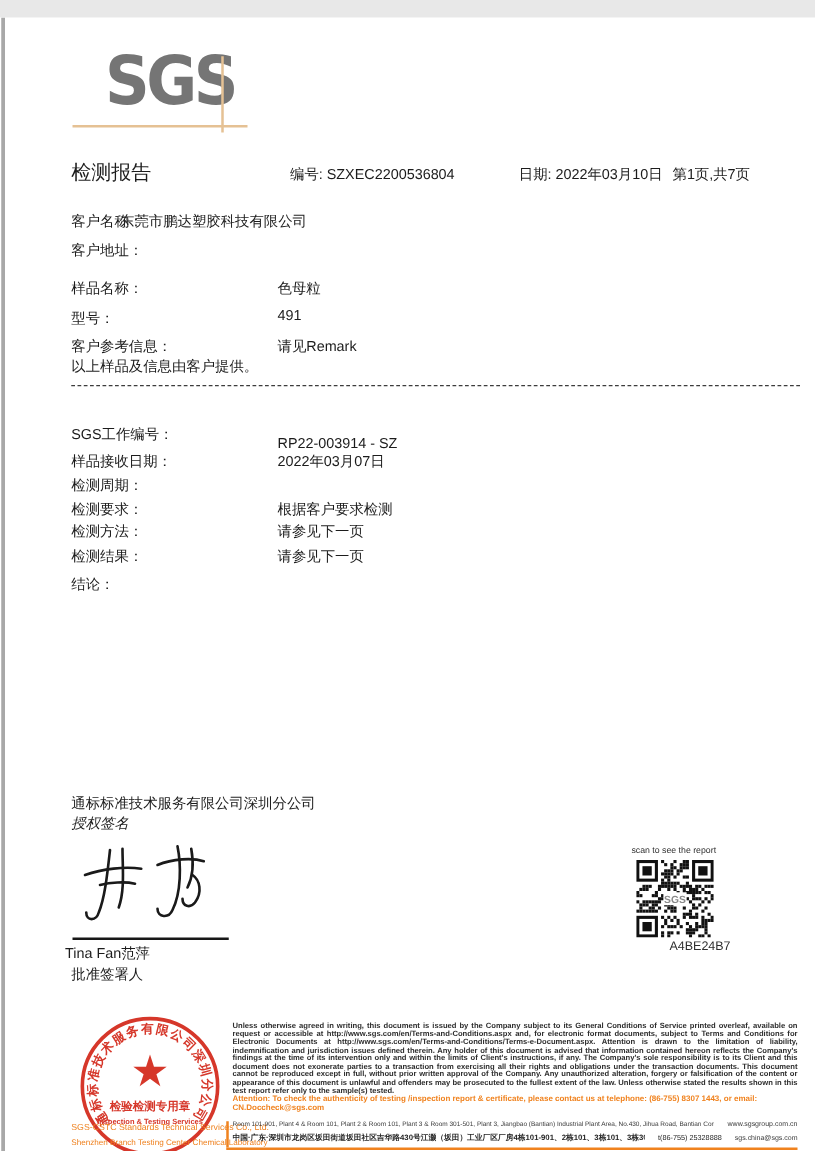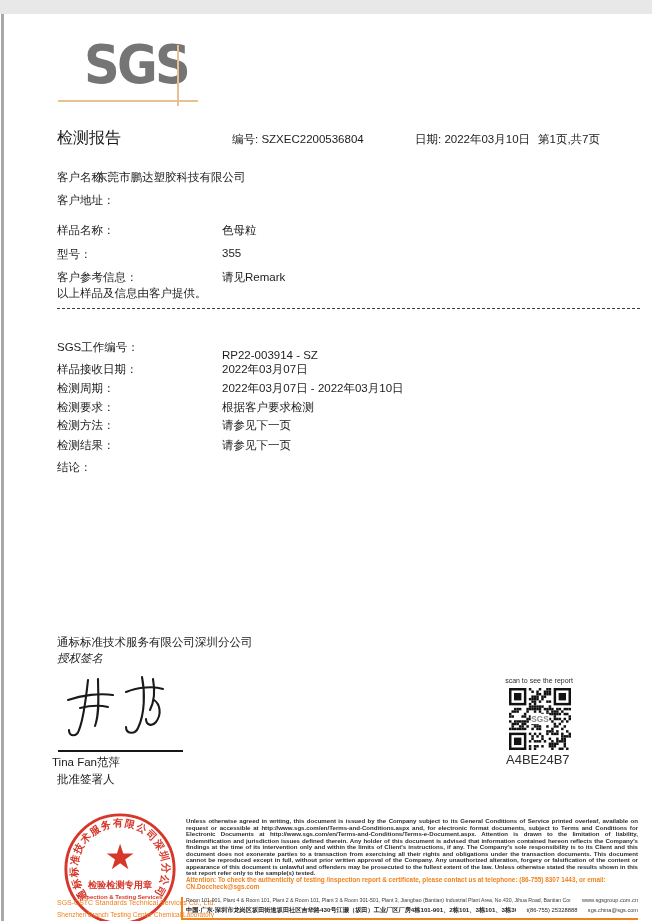--- a/index.html
+++ b/index.html
@@ -29,21 +29,21 @@
   
   .sig-company{left:57px;top:621px;font-size:11.5px;}
   .sig-auth{left:57px;top:637px;font-size:11.5px;font-style:italic;}
   .sig-svg{left:58px;top:656px;}
   .sig-line{left:58px;top:736px;width:125px;height:2px;background:#171717;}
   .sig-name{left:52px;top:741px;font-size:11.5px;}
   .sig-role{left:57px;top:758px;font-size:11.5px;}
   
   .qr-caption{left:503px;top:663px;width:72px;text-align:center;font-size:7px;color:#2e2e2e;}
   .qr-svg{left:509px;top:674px;}
-  .qr-code-text{left:506px;top:738px;width:72px;text-align:left;font-size:13px;color:#2e2e2e;}
+  .qr-code-text{left:524px;top:738px;width:72px;text-align:center;font-size:10px;color:#2e2e2e;}
   
   .stamp-svg{left:62px;top:797px;}
   .ft-co1{left:57px;top:885px;font-size:7px;color:#ef8220;white-space:nowrap;}
   .ft-co2{left:57px;top:897px;font-size:6.5px;color:#ef8220;white-space:nowrap;}
   .disclaimer{left:186px;top:804px;width:452px;font-size:6.1px;line-height:6.55px;
               text-align:justify;color:#2e2e2e;font-weight:bold;}
   .attention{left:186px;top:862px;width:452px;font-size:6.4px;line-height:7.2px;
              font-weight:bold;color:#f0821e;}
   .addr-block{left:186px;top:883px;width:452px;}
   .addr-row{display:flex;justify-content:space-between;align-items:baseline;}
@@ -73,33 +73,32 @@
   <div class="abs meta m-date row">日期: 2022年03月10日</div>
   <div class="abs meta m-page row">第1页,共7页</div>
 
   <div class="abs lbl row" style="top:156px">客户名称：</div>
   <div class="abs val-a row" style="top:156px">东莞市鹏达塑胶科技有限公司</div>
   <div class="abs lbl row" style="top:179px">客户地址：</div>
 
   <div class="abs lbl row" style="top:209px">样品名称：</div>
   <div class="abs val-b row" style="top:209px">色母粒</div>
   <div class="abs lbl row" style="top:233px">型号：</div>
-  <div class="abs val-b row" style="top:233px">355</div>
+  <div class="abs val-b row" style="top:233px">491</div>
   <div class="abs lbl row" style="top:256px">客户参考信息：</div>
   <div class="abs val-b row" style="top:256px">请见Remark</div>
   <div class="abs lbl row" style="top:272px">以上样品及信息由客户提供。</div>
 
   <div class="abs dashed"></div>
 
   <div class="abs lbl row" style="top:326px">SGS工作编号：</div>
   <div class="abs val-b row" style="top:335px">RP22-003914 - SZ</div>
   <div class="abs lbl row" style="top:348px">样品接收日期：</div>
   <div class="abs val-b row" style="top:348px">2022年03月07日</div>
   <div class="abs lbl row" style="top:367px">检测周期：</div>
-  <div class="abs val-b row" style="top:367px">2022年03月07日 - 2022年03月10日</div>
   <div class="abs lbl row" style="top:386px">检测要求：</div>
   <div class="abs val-b row" style="top:386px">根据客户要求检测</div>
   <div class="abs lbl row" style="top:404px">检测方法：</div>
   <div class="abs val-b row" style="top:404px">请参见下一页</div>
   <div class="abs lbl row" style="top:424px">检测结果：</div>
   <div class="abs val-b row" style="top:424px">请参见下一页</div>
 
   <div class="abs lbl row" style="top:446px">结论：</div>
 
   <div class="abs sig-company row">通标标准技术服务有限公司深圳分公司</div>

